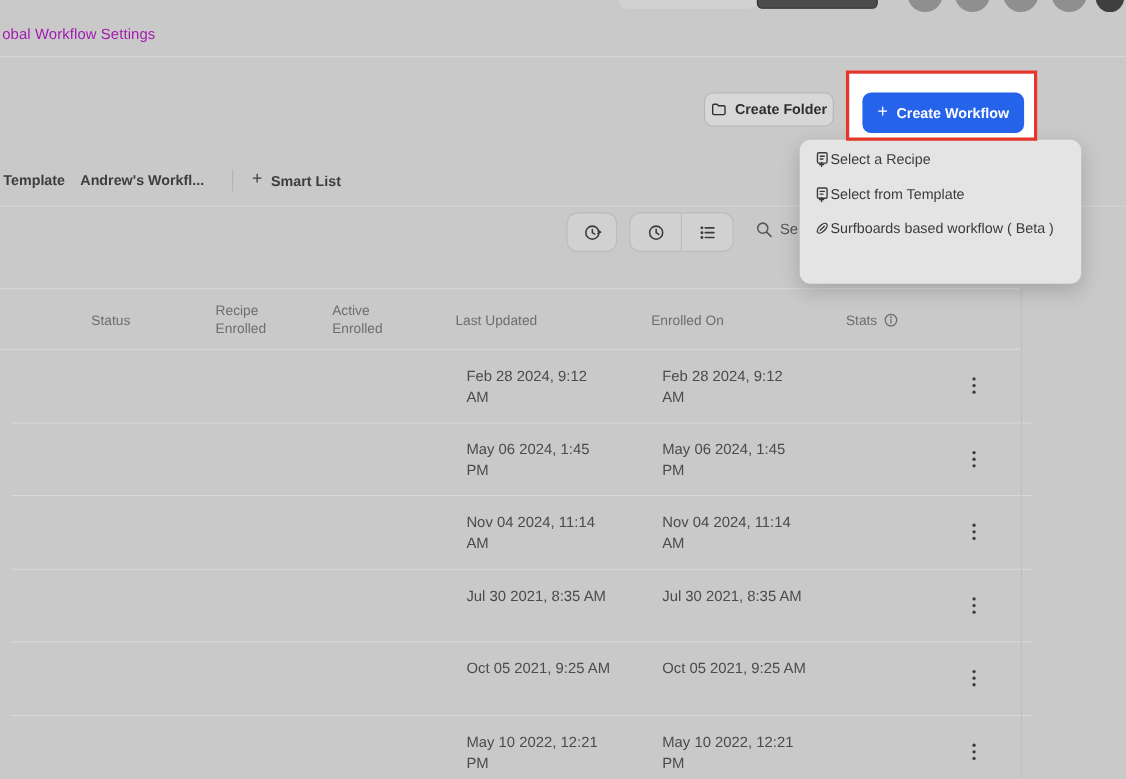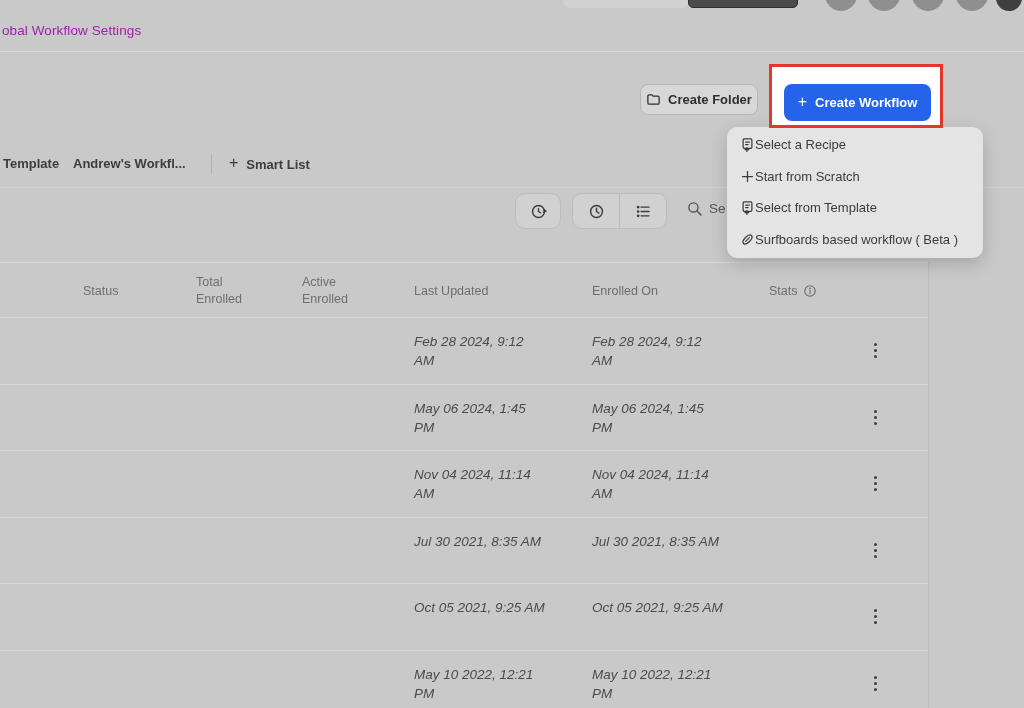--- a/index.html
+++ b/index.html
@@ -68,21 +68,21 @@
     font-size:13.5px; color:#565656; cursor:text; }
 
   
   .table-right-border { position:absolute; left:928px; top:262px; width:1px; height:446px; background:#bdbdbd; }
   .thead { position:absolute; left:0; top:262px; width:928px; height:56px;
     border-top:1px solid #d8d8d8; border-bottom:1px solid #d8d8d8; }
   .th { position:absolute; top:0; height:56px; display:flex; align-items:center;
     font-size:12.5px; color:#6e6e6e; line-height:17px; }
   .th.wrap { width:62px; }
   .th-stats { gap:5px; }
-  .tbody { position:absolute; left:0; top:318px; width:928px; height:390px; overflow:hidden;font-style:italic; }
+  .tbody { position:absolute; left:10px; top:318px; width:928px; height:390px; overflow:hidden; }
   .trow { position:relative; width:928px; height:66.5px; border-bottom:1px solid #d8d8d8; }
   .td-date { position:absolute; top:14px; width:132px; font-size:13.5px; color:#4b4b4b; line-height:19px; }
   .td-updated { left:414px; }
   .td-created { left:592px; }
   .kebab { position:absolute; left:863px; top:50%; transform:translateY(-50%);
     width:24px; height:28px; display:flex; flex-direction:column; align-items:center;
     justify-content:center; gap:3px; cursor:pointer; }
   .kebab i { width:3px; height:3px; border-radius:50%; background:#3c3c3c; }
 </style>
 </head>
@@ -125,29 +125,20 @@
             <line x1="9" y1="8" x2="15" y2="8"></line>
             <line x1="9" y1="12" x2="13" y2="12"></line>
             <line x1="8" y1="20" x2="14" y2="20"></line>
             <line x1="11" y1="17" x2="11" y2="23"></line>
         </svg>
       </span>
       <span>Select a Recipe</span>
     </div>
     <div class="menu-item">
       <span style="display:flex">
-        <svg width="15" height="15" viewBox="0 0 24 24" fill="none" stroke="#3b3b3b" stroke-width="2" stroke-linecap="round">
-          <line x1="12" y1="4" x2="12" y2="20"></line>
-            <line x1="4" y1="12" x2="20" y2="12"></line>
-        </svg>
-      </span>
-      <span>Start from Scratch</span>
-    </div>
-    <div class="menu-item">
-      <span style="display:flex">
         <svg width="15" height="15" viewBox="0 0 24 24" fill="none" stroke="#3b3b3b" stroke-width="2" stroke-linecap="round" stroke-linejoin="round">
           <rect x="5" y="3" width="14" height="15" rx="2"></rect>
             <line x1="9" y1="8" x2="15" y2="8"></line>
             <line x1="9" y1="12" x2="13" y2="12"></line>
             <line x1="8" y1="20" x2="14" y2="20"></line>
             <line x1="11" y1="17" x2="11" y2="23"></line>
         </svg>
       </span>
       <span>Select from Template</span>
     </div>
@@ -208,21 +199,21 @@
       <svg width="17" height="17" viewBox="0 0 24 24" fill="none" stroke="#565656" stroke-width="2" stroke-linecap="round">
         <circle cx="10.5" cy="10.5" r="6.5"></circle>
           <line x1="15.5" y1="15.5" x2="21" y2="21"></line>
       </svg>
     </span>
     <span>Se</span>
   </div>
 
   <div class="thead">
     <div class="th" style="left:83px">Status</div>
-    <div class="th wrap" style="left:196px">Total Enrolled</div>
+    <div class="th wrap" style="left:196px">Recipe Enrolled</div>
     <div class="th wrap" style="left:302px">Active Enrolled</div>
     <div class="th" style="left:414px">Last Updated</div>
     <div class="th" style="left:592px">Enrolled On</div>
     <div class="th th-stats" style="left:769px">
       <span>Stats</span>
       <span style="display:flex">
         <svg width="14" height="14" viewBox="0 0 24 24" fill="none" stroke="#6e6e6e" stroke-width="2" stroke-linecap="round">
           <circle cx="12" cy="12" r="9"></circle>
             <line x1="12" y1="11" x2="12" y2="16.5"></line>
             <circle cx="12" cy="7.5" r="0.6" fill="#6e6e6e"></circle>

